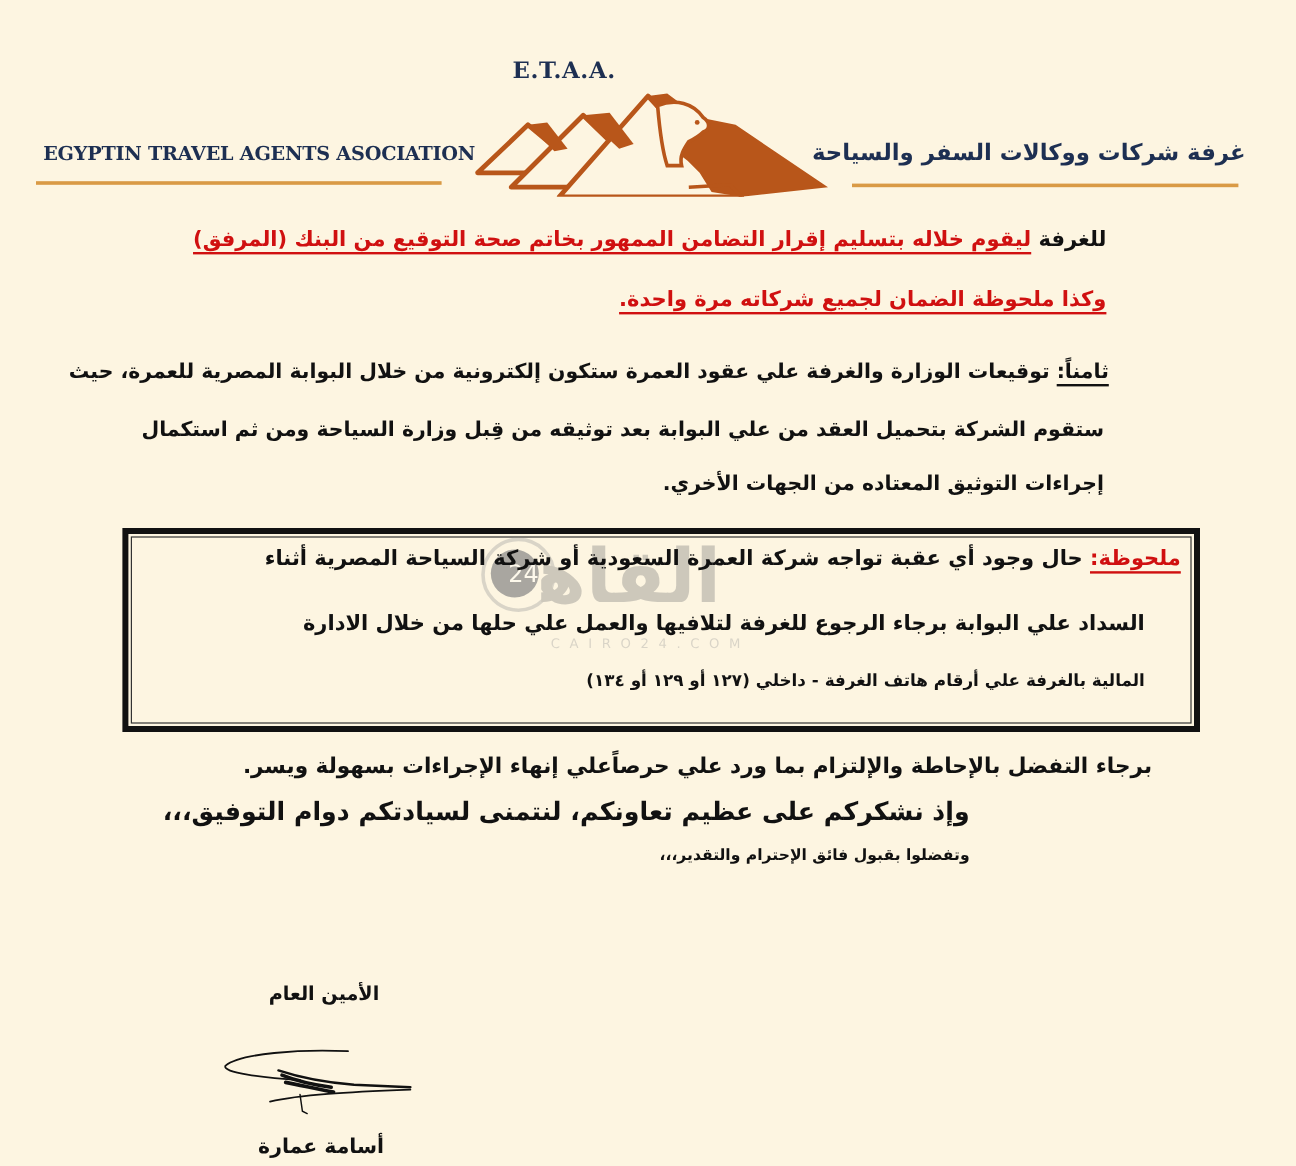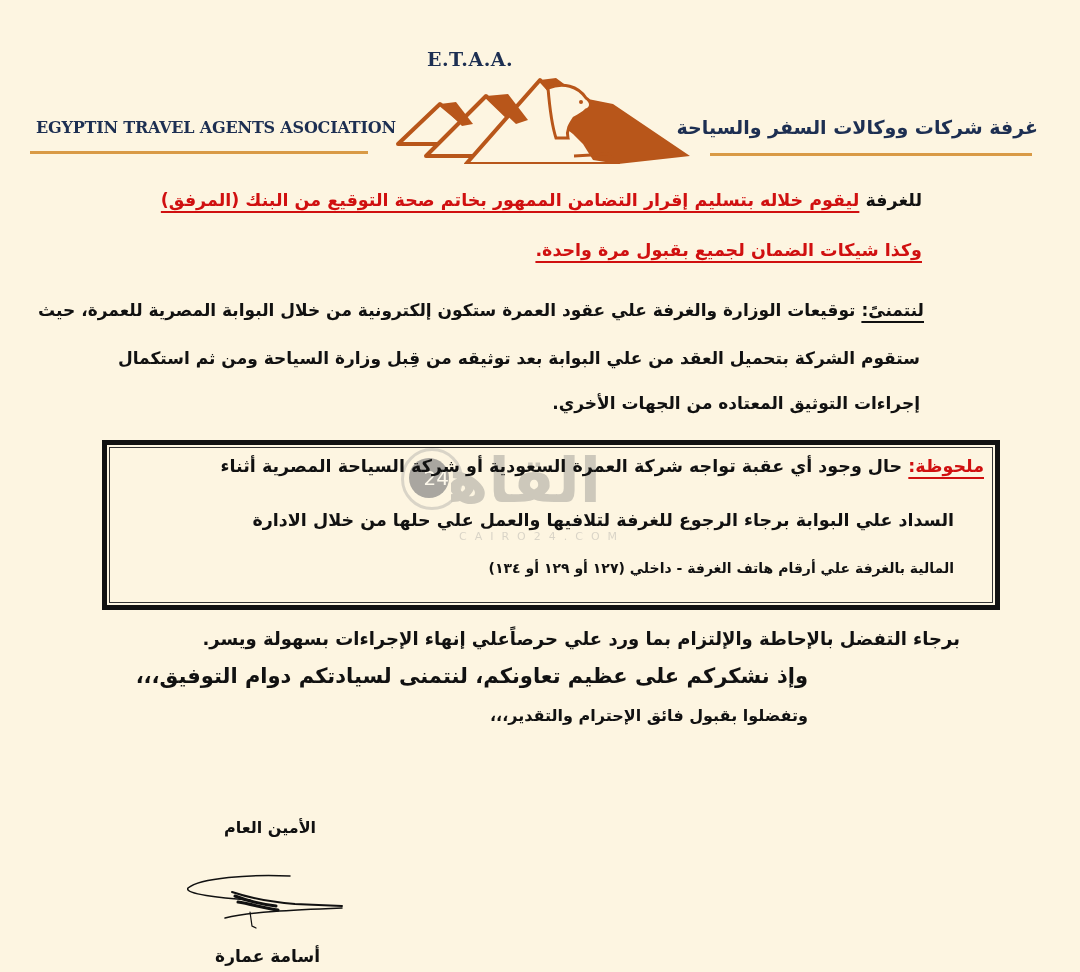--- a/index.html
+++ b/index.html
@@ -75,25 +75,25 @@
   <path d="M196,92 L230,90 L240,100" fill="none" stroke="#b8561a" stroke-width="3"></path>
 </svg>
 
 <div class="abs etaa-ar">غرفة شركات ووكالات السفر والسياحة</div>
 <div class="abs rule-right"></div>
 
 <div class="abs line" style="right:158px; top:190px;">
   <span>للغرفة </span><span class="red-u">ليقوم خلاله بتسليم إقرار التضامن الممهور بخاتم صحة التوقيع من البنك (المرفق)</span>
 </div>
 <div class="abs line" style="right:158px; top:240px;">
-  <span class="red-u">وكذا شيكات الضمان لجميع بقبول مرة واحدة.</span>
+  <span class="red-u">وكذا ملحوظة الضمان لجميع شركاته مرة واحدة.</span>
 </div>
 
 <div class="abs line" style="right:156px; top:300px; font-size:17px;">
-  <span class="black-u">لنتمنىً:</span><span> توقيعات الوزارة والغرفة علي عقود العمرة ستكون إلكترونية من خلال البوابة المصرية للعمرة، حيث</span>
+  <span class="black-u">ثامناً:</span><span> توقيعات الوزارة والغرفة علي عقود العمرة ستكون إلكترونية من خلال البوابة المصرية للعمرة، حيث</span>
 </div>
 <div class="abs line" style="right:160px; top:348px; font-size:17px;">ستقوم الشركة بتحميل العقد من علي البوابة بعد توثيقه من قِبل وزارة السياحة ومن ثم استكمال</div>
 <div class="abs line" style="right:160px; top:393px; font-size:17px;">إجراءات التوثيق المعتاده من الجهات الأخري.</div>
 
 <div class="abs note-box">
   <div class="note-inner"></div>
 </div>
 
 <div class="abs" style="left:395px; top:436px; width:210px; height:130px; opacity:0.35;">
   <div style="position:absolute; left:6px; top:12px; width:56px; height:56px; border-radius:50%; border:3px solid #999;"></div>
@@ -103,21 +103,21 @@
 </div>
 
 <div class="abs line" style="right:96px; top:456px; font-size:17.5px;">
   <span class="red-u">ملحوظة:</span><span> حال وجود أي عقبة تواجه شركة العمرة السعودية أو شركة السياحة المصرية أثناء</span>
 </div>
 <div class="abs line" style="right:126px; top:510px; font-size:17.5px;">السداد علي البوابة برجاء الرجوع للغرفة لتلافيها والعمل علي حلها من خلال الادارة</div>
 <div class="abs line" style="right:126px; top:560px; font-size:14px;">المالية بالغرفة علي أرقام هاتف الغرفة - داخلي (١٢٧ أو ١٢٩ أو ١٣٤)</div>
 
 <div class="abs line" style="right:120px; top:628px; font-size:18px;">برجاء التفضل بالإحاطة والإلتزام بما ورد علي حرصاًعلي إنهاء الإجراءات بسهولة ويسر.</div>
 <div class="abs line" style="right:272px; top:664px; font-size:21px;">وإذ نشكركم على عظيم تعاونكم، لنتمنى لسيادتكم دوام التوفيق،،،</div>
-<div class="abs line" style="right:272px; top:706px; font-size:16px;">وتفضلوا بقبول فائق الإحترام والتقدير،،،</div>
+<div class="abs line" style="right:272px; top:706px; font-size:13px;">وتفضلوا بقبول فائق الإحترام والتقدير،،،</div>
 
 <div class="abs sig-title">الأمين العام</div>
 <svg class="abs signature" viewBox="0 0 170 72">
   <g fill="none" stroke="#111" stroke-linecap="round">
     <path d="M110,8 C70,6 20,10 8,20 C4,26 40,30 70,32" stroke-width="1.5"></path>
     <path d="M52,24 C70,30 90,34 115,36 L162,38" stroke-width="2"></path>
     <path d="M55,28 C65,32 80,36 96,38" stroke-width="3"></path>
     <path d="M58,34 C70,36 85,40 98,42" stroke-width="3"></path>
     <path d="M45,50 C70,44 110,42 162,40" stroke-width="1.5"></path>
     <path d="M70,44 L72,58 L76,60" stroke-width="1.2"></path>

